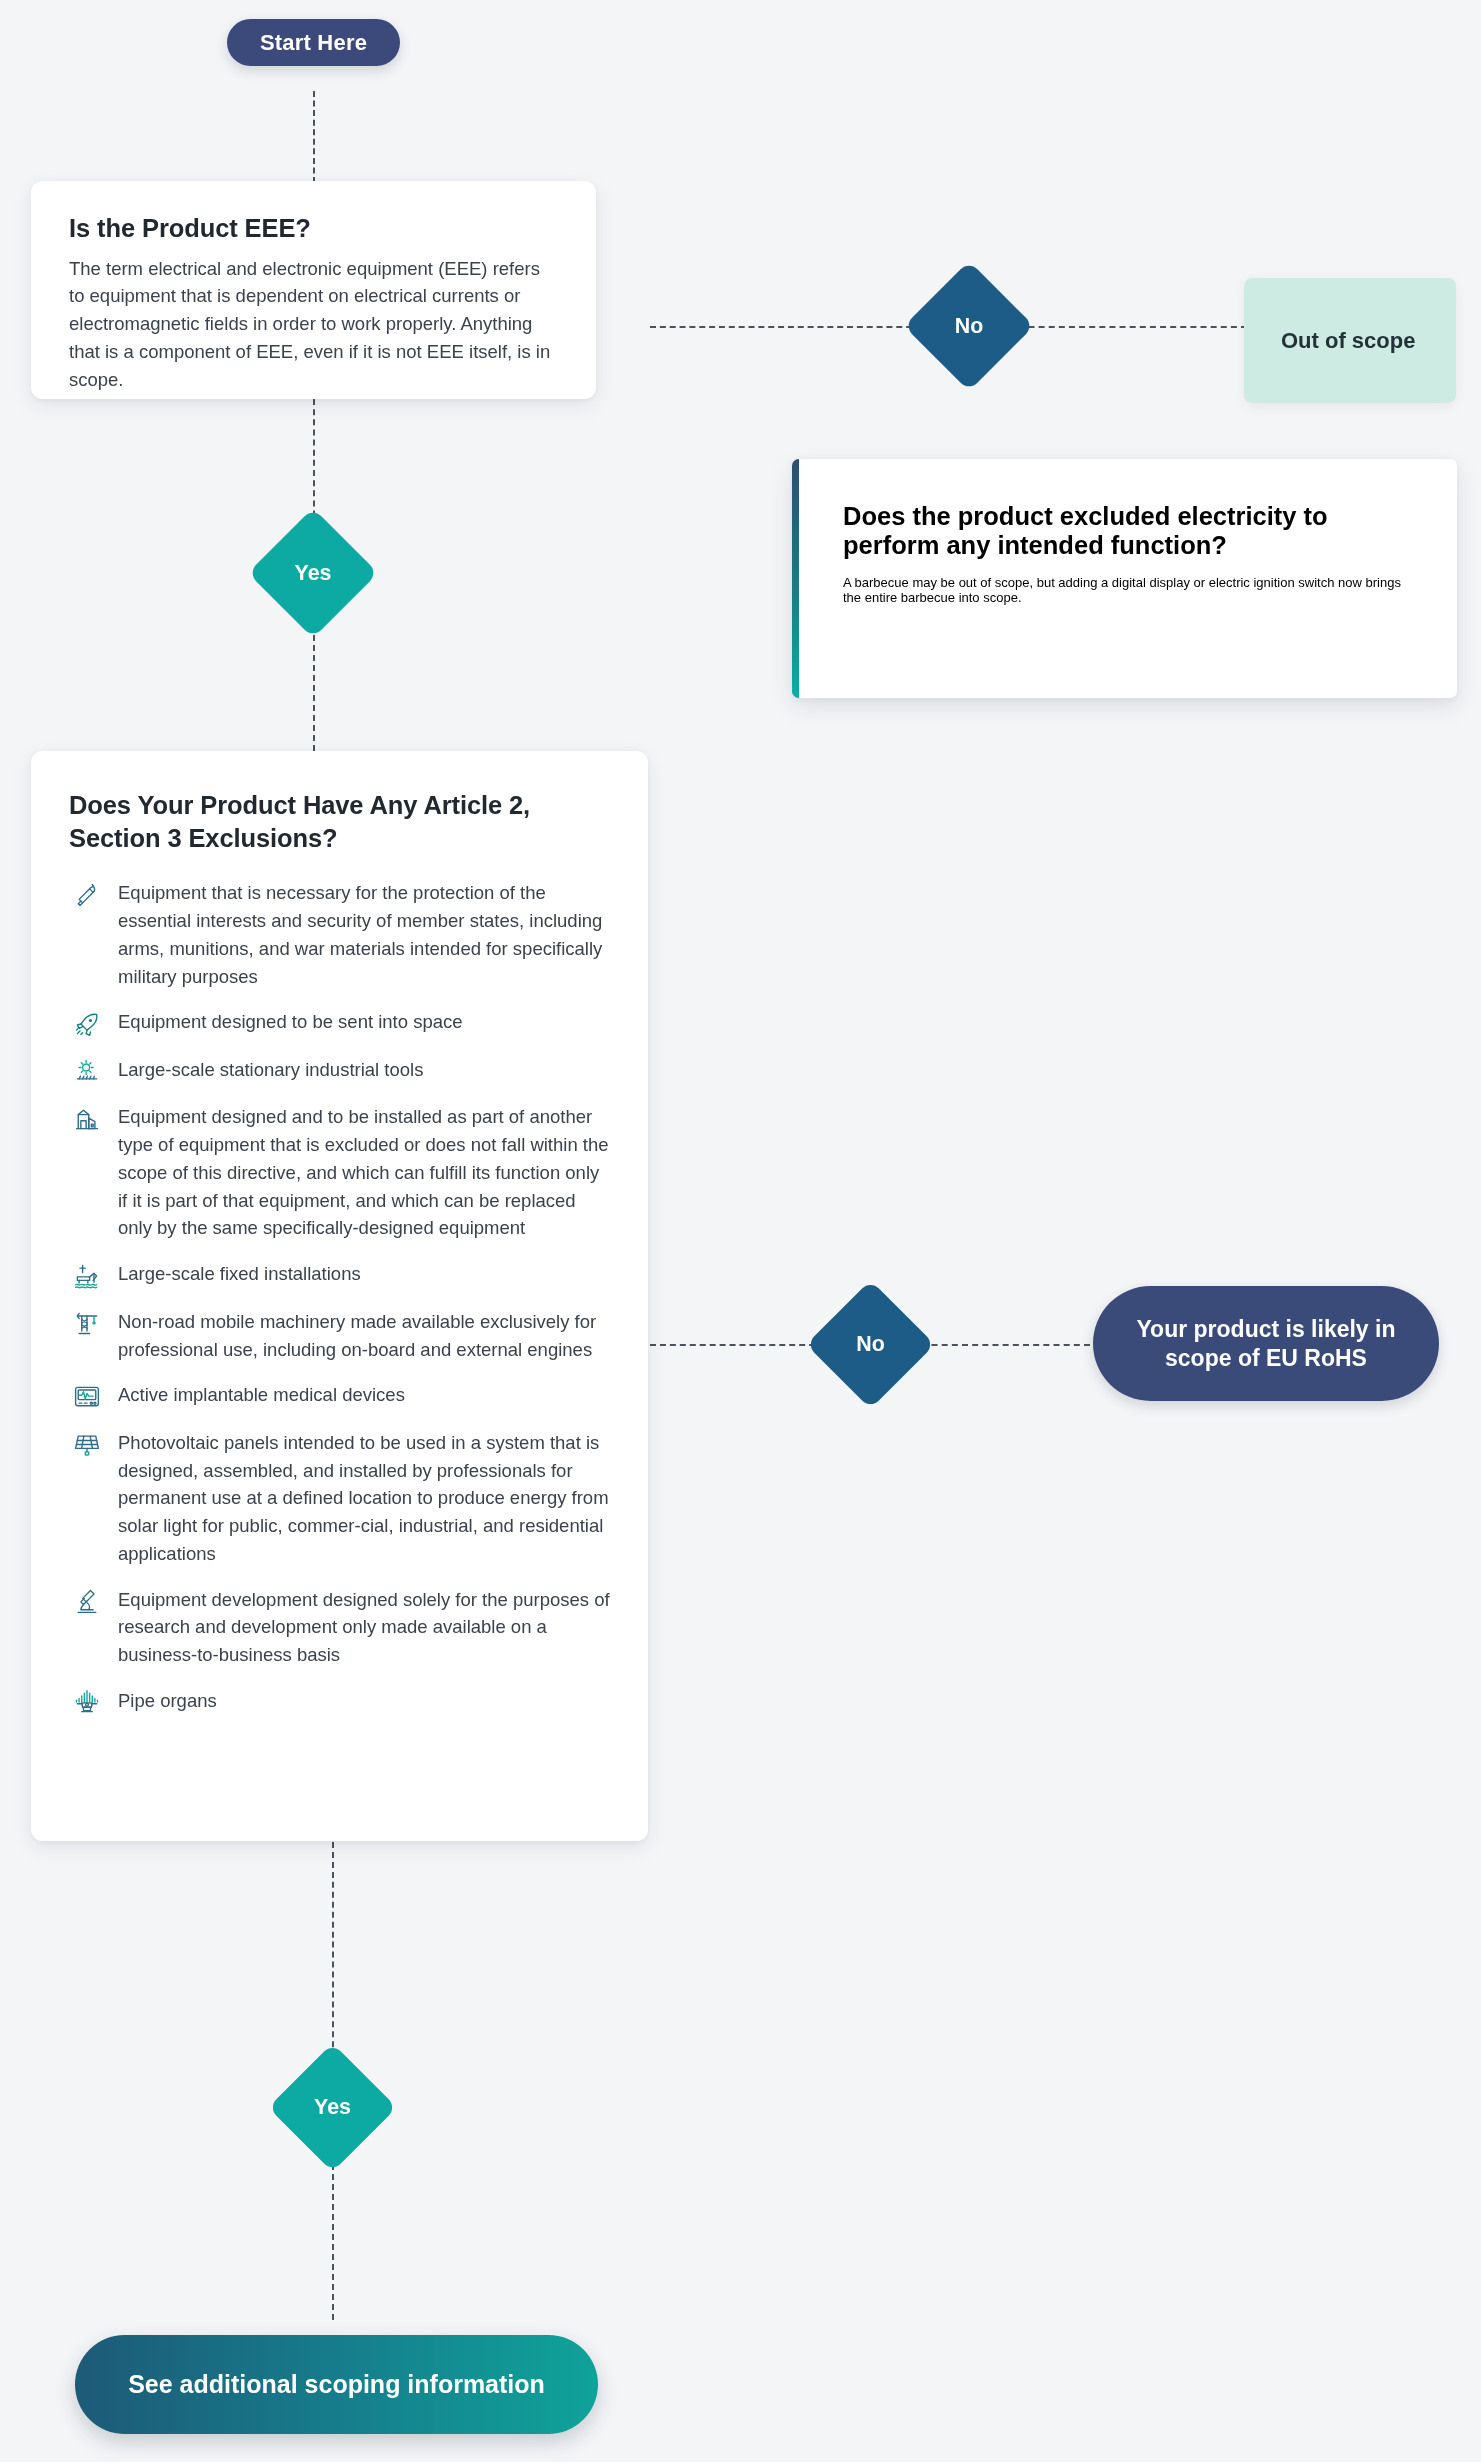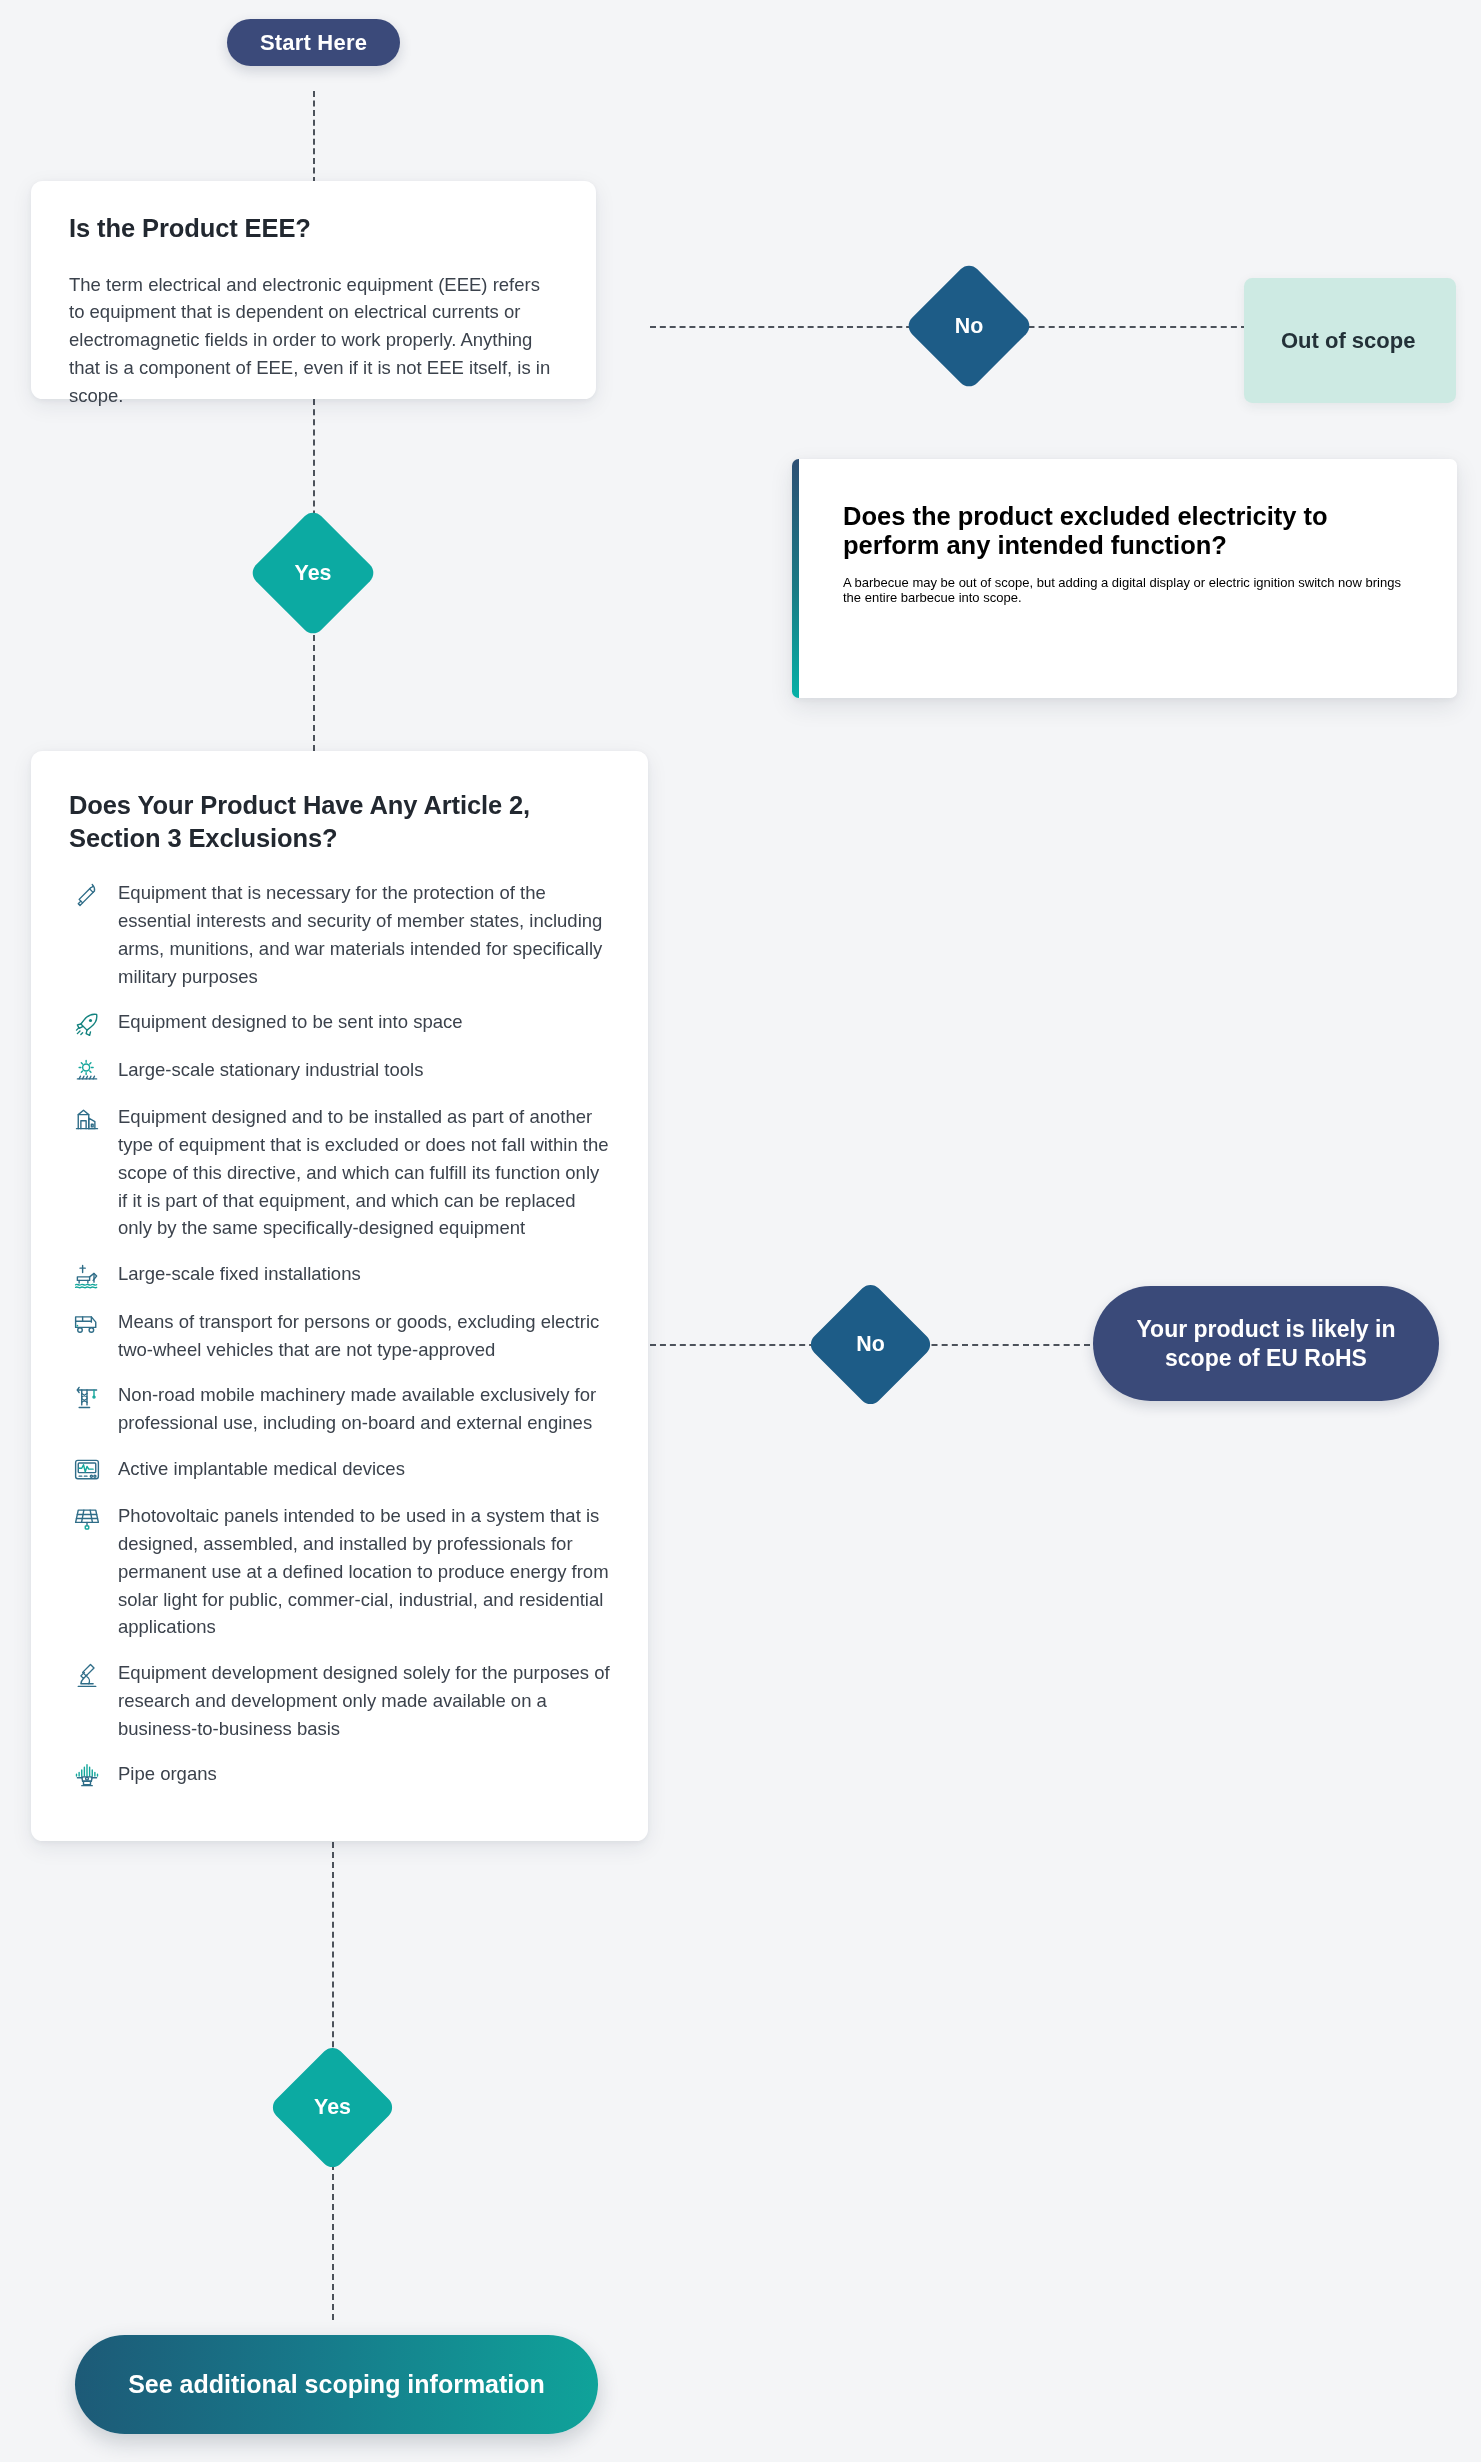--- a/index.html
+++ b/index.html
@@ -98,21 +98,21 @@
     font-size: 25.5px;
     font-weight: bold;
     color: #222830;
     line-height: 1.28;
     letter-spacing: -0.1px;
   }
   .card p.body {
     font-size: 18.5px;
     color: #3b424c;
     line-height: 1.50;
-    margin-top: 26px;
+    margin-top: 10px;
   }
 
   #card-eee { left: 31px; top: 181px; width: 565px; height: 218px; padding: 31px 38px 0 38px; }
 
   
   #callout {
     left: 792px; top: 459px; width: 665px; height: 239px;
     background: #ffffff;
     border-radius: 6.6px;
     box-shadow: 0 8.2px 23px rgba(25,35,60,.10), 0 1.6px 6.6px rgba(25,35,60,.05);
@@ -281,32 +281,20 @@
             <path d="M7 21v3M17 21v3"></path>
             <path d="M19 17l5-4 3 3-4 5"></path>
             <path d="M24 13v10"></path>
             <path d="M3 26c2-1.5 4 1.5 6 0s4 1.5 6 0 4 1.5 6 0 4 1.5 6 0" stroke="#13a79c"></path>
             <path d="M3 29c2-1.5 4 1.5 6 0s4 1.5 6 0 4 1.5 6 0 4 1.5 6 0" stroke="#13a79c"></path>
           </svg>
         </span>
         <span class="txt">Large-scale fixed installations</span>
       </li>
 
-      <li>
-        <span class="ico">
-          <svg viewBox="0 0 32 32" fill="none" stroke="#2f6d88" stroke-width="1.6" stroke-linecap="round" stroke-linejoin="round">
-            <path d="M3 9h18l5 6v6H3z"></path>
-            <path d="M3 14h18M11 9v5M21 9v6"></path>
-            <circle cx="8" cy="24" r="2.6"></circle>
-            <circle cx="21" cy="24" r="2.6"></circle>
-            <circle cx="5" cy="19" r="1" fill="#13a79c" stroke="none"></circle>
-          </svg>
-        </span>
-        <span class="txt">Means of transport for persons or goods, excluding electric two-wheel vehicles that are not type-approved</span>
-      </li>
 
       <li>
         <span class="ico">
           <svg viewBox="0 0 32 32" fill="none" stroke="#2f6d88" stroke-width="1.6" stroke-linecap="round" stroke-linejoin="round">
             <path d="M5 8h22"></path>
             <path d="M7 5l-2 3 2 3"></path>
             <path d="M10 8v17M16 8v17"></path>
             <path d="M10 12l6 4M16 12l-6 4M10 18l6 4M16 18l-6 4"></path>
             <path d="M7 28h12"></path>
             <path d="M24 8v7" stroke="#13a79c"></path>

